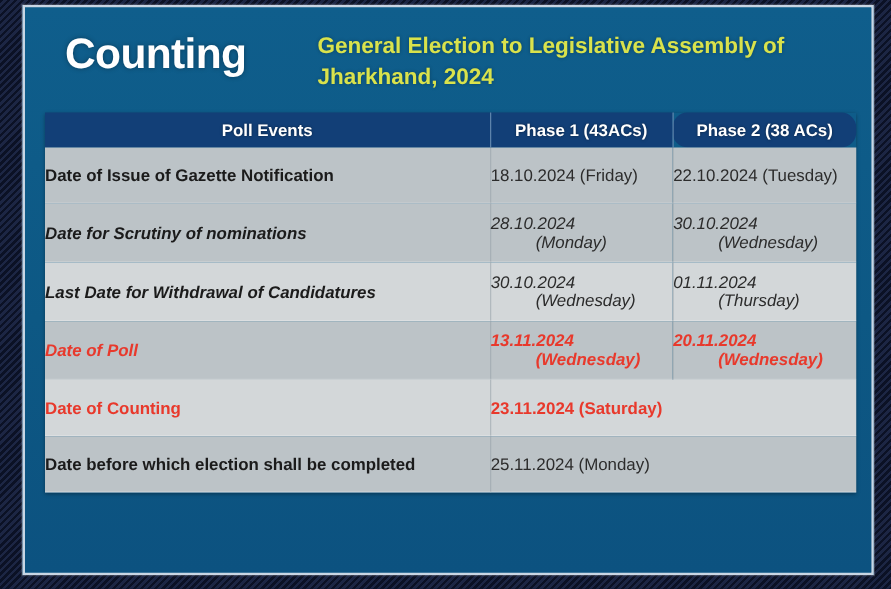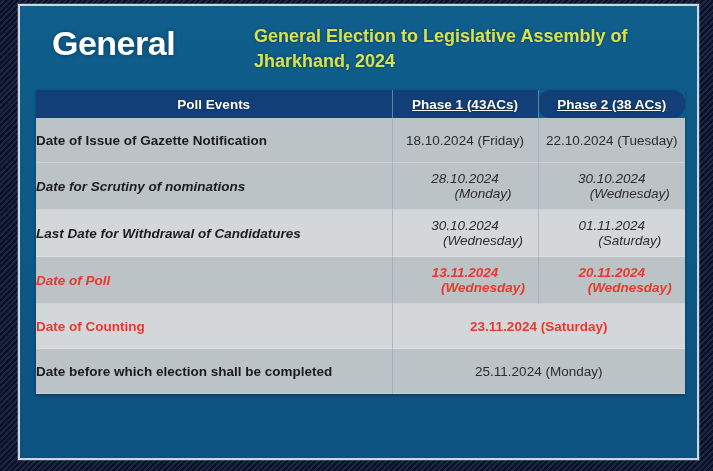--- a/index.html
+++ b/index.html
@@ -108,37 +108,37 @@
     font-weight: bold;
     height: 28px;
     text-shadow: 0 0 2px rgba(0,0,0,0.5);
     border-right: 1px solid #5d83ab;
   }
   thead th:last-child { border-right: none; border-radius: 12px; }
   th.th-event {
     text-align: center;
     padding-left: 11px;
   }
-  th.th-phase { text-align: center; text-decoration: underline; }
+  th.th-phase { text-align: center; }
 
   tbody td {
     font-size: 13.5px;
     color: #1b1b1b;
     border-right: 1px solid rgba(150,160,168,0.55);
     border-bottom: 1px solid rgba(255,255,255,0.22);
   }
   tbody td:last-child { border-right: none; }
 
   td.ev {
     text-align: left;
     padding-left: 11px;
     font-weight: bold;
   }
   td.val {
-    text-align: center;
+    text-align: left;
     font-weight: normal;
     color: #2c2c2c;
   }
   td.val .l2 { display: block; padding-left: 36px; }
 
   tr.band-a td { background: #bcc3c7; }
   tr.band-b td { background: #d3d7d9; }
 
   tr.row-h1 td { height: 44px; }
   tr.row-h2 td { height: 46px; font-style: italic; }
@@ -150,21 +150,21 @@
 </style>
 </head>
 <body>
 
 <div id="backdrop"></div>
 
 <div id="panel-frame">
   <div id="panel">
 
     <div id="title-block">
-      <div id="slide-title">General</div>
+      <div id="slide-title">Counting</div>
       <div id="slide-subtitle">General Election to Legislative Assembly of Jharkhand, 2024</div>
     </div>
 
     <table id="schedule-table">
       <colgroup>
         <col class="c-event">
         <col class="c-phase1">
         <col class="c-phase2">
       </colgroup>
       <thead>
@@ -181,21 +181,21 @@
             <td class="val"><span>22.10.2024 (Tuesday)</span></td>
           </tr>
           <tr class="band-a row-h2">
             <td class="ev">Date for Scrutiny of nominations</td>
             <td class="val"><span>28.10.2024</span><span class="l2">(Monday)</span></td>
             <td class="val"><span>30.10.2024</span><span class="l2">(Wednesday)</span></td>
           </tr>
           <tr class="band-b row-h2">
             <td class="ev">Last Date for Withdrawal of Candidatures</td>
             <td class="val"><span>30.10.2024</span><span class="l2">(Wednesday)</span></td>
-            <td class="val"><span>01.11.2024</span><span class="l2">(Saturday)</span></td>
+            <td class="val"><span>01.11.2024</span><span class="l2">(Thursday)</span></td>
           </tr>
           <tr class="band-a row-h2">
             <td class="ev red">Date of Poll</td>
             <td class="val red"><span>13.11.2024</span><span class="l2">(Wednesday)</span></td>
             <td class="val red"><span>20.11.2024</span><span class="l2">(Wednesday)</span></td>
           </tr>
           <tr class="band-b row-h1">
             <td class="ev red">Date of Counting</td>
             <td class="val red" colspan="2">23.11.2024 (Saturday)</td>
           </tr>

